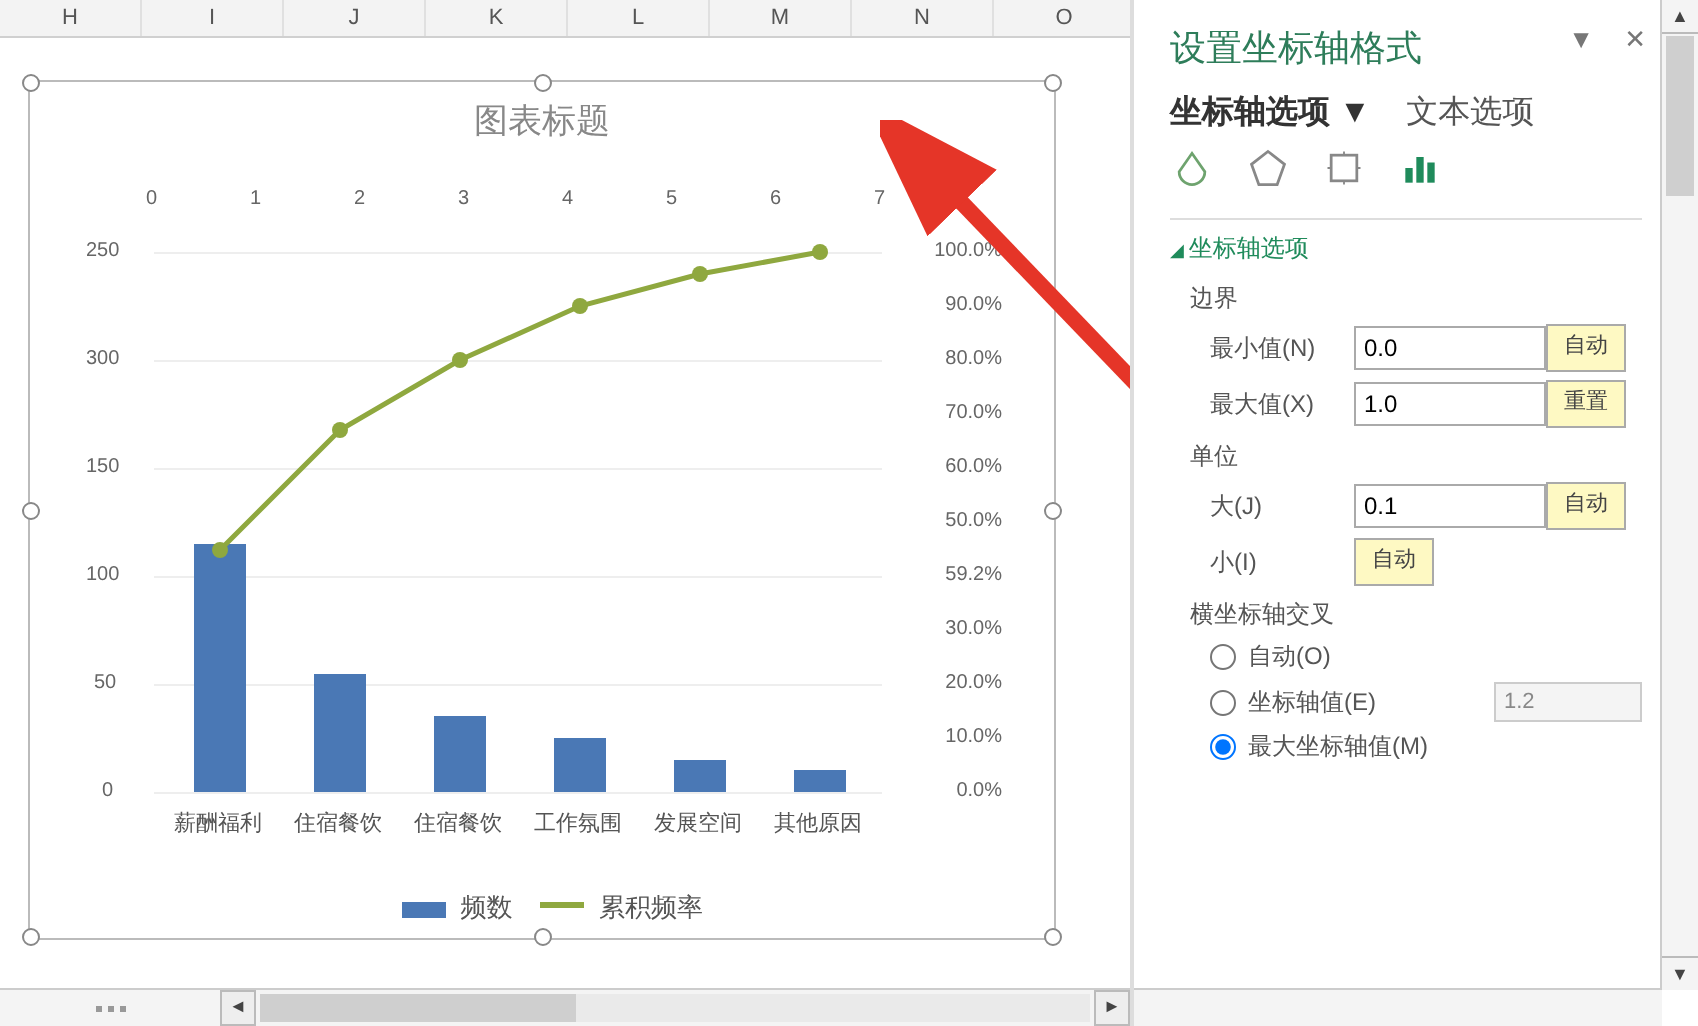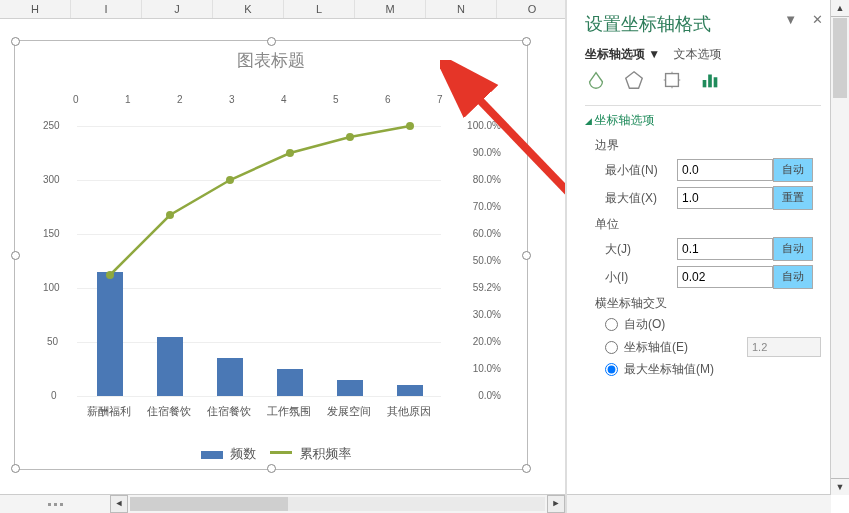--- a/index.html
+++ b/index.html
@@ -35,31 +35,31 @@
   
   .pane{position:absolute;left:565px;top:0;right:0;bottom:0;border-left:2px solid #ddd;background:#fff;}
   .pane .vscroll{position:absolute;right:0;top:0;bottom:18px;width:18px;border-left:1px solid #ccc;background:#f4f4f4;}
   .pane .vscroll .vbtn{height:16px;border-bottom:1px solid #bbb;text-align:center;font-size:9px;line-height:16px;}
   .pane .vscroll .vbtn.bot{position:absolute;bottom:0;left:0;right:0;border-top:1px solid #bbb;border-bottom:none;}
   .pane .vscroll .vthumb{position:absolute;left:2px;right:2px;top:18px;height:80px;background:#cfcfcf;}
   .pane-inner{position:absolute;left:0;right:18px;top:0;bottom:18px;padding:12px 10px 0 18px;}
   .pane-title{font-size:18px;color:#2e7d5a;margin-bottom:10px;}
   .pane-close{position:absolute;right:8px;top:12px;color:#777;font-size:13px;}
   .pane-min{position:absolute;right:34px;top:12px;color:#777;font-size:13px;}
-  .tabrow{margin:4px 0 6px;font-size:12px;color:#555;}
+  .tabrow{margin:4px 0 6px;font-size:16px;color:#555;}
   .tabrow .sel{font-weight:bold;color:#333;}
   .iconrow{display:flex;gap:16px;margin:6px 0 14px;align-items:center;}
   .iconrow svg{width:22px;height:22px;}
   .section-hd{color:#1f8b5b;font-size:12px;margin:6px 0 8px;}
   .section-hd::before{content:"◢ ";font-size:9px;}
   .subhd{color:#555;margin:6px 0 4px;padding-left:10px;}
   .field{display:flex;align-items:center;margin:4px 0 4px 20px;gap:0;}
   .field label{width:72px;color:#555;}
   .field input[type=text]{width:86px;height:20px;border:1px solid #aaa;padding:0 4px;font-size:12px;}
-  .field .btn{width:38px;height:22px;border:1px solid #aaa;background:#7dd3fc;text-align:center;line-height:20px;font-size:11px;}
+  .field .btn{width:38px;height:22px;border:1px solid #aaa;background:#fef9c3;text-align:center;line-height:20px;font-size:11px;}
   .radio{display:flex;align-items:center;margin:4px 0 4px 20px;gap:6px;color:#555;}
   .radio input{margin:0;}
   .radio .ro{width:64px;height:18px;border:1px solid #ccc;background:#f4f4f4;color:#888;text-align:left;padding:0 4px;line-height:18px;font-size:11px;margin-left:auto;}
   .dispunit{display:flex;align-items:center;margin:10px 0 0 10px;gap:10px;}
   .dispunit select{width:56px;height:20px;border:1px solid #aaa;font-size:12px;}
   .divider{border-top:1px solid #ddd;margin:6px 0;}
   .pane .hscroll2{position:absolute;left:0;right:18px;bottom:0;height:18px;border-top:1px solid #ccc;background:#f4f4f4;}
 </style>
 </head>
 <body>
@@ -240,21 +240,20 @@
     </div>
 
     <div class="subhd">单位</div>
     <div class="field">
       <label><span>大(J)</span></label>
       <input type="text" value="0.1" style="">
       <div class="btn">自动</div>
     </div>
     <div class="field">
       <label><span>小(I)</span></label>
-      <input type="text" value="0.02" style="">
       <div class="btn">自动</div>
     </div>
 
     <div class="subhd">横坐标轴交叉</div>
     <div class="radio">
       <input type="radio" name="cr" style="">
       <span>自动(O)</span>
     </div>
     <div class="radio">
       <input type="radio" name="cr" style="">

